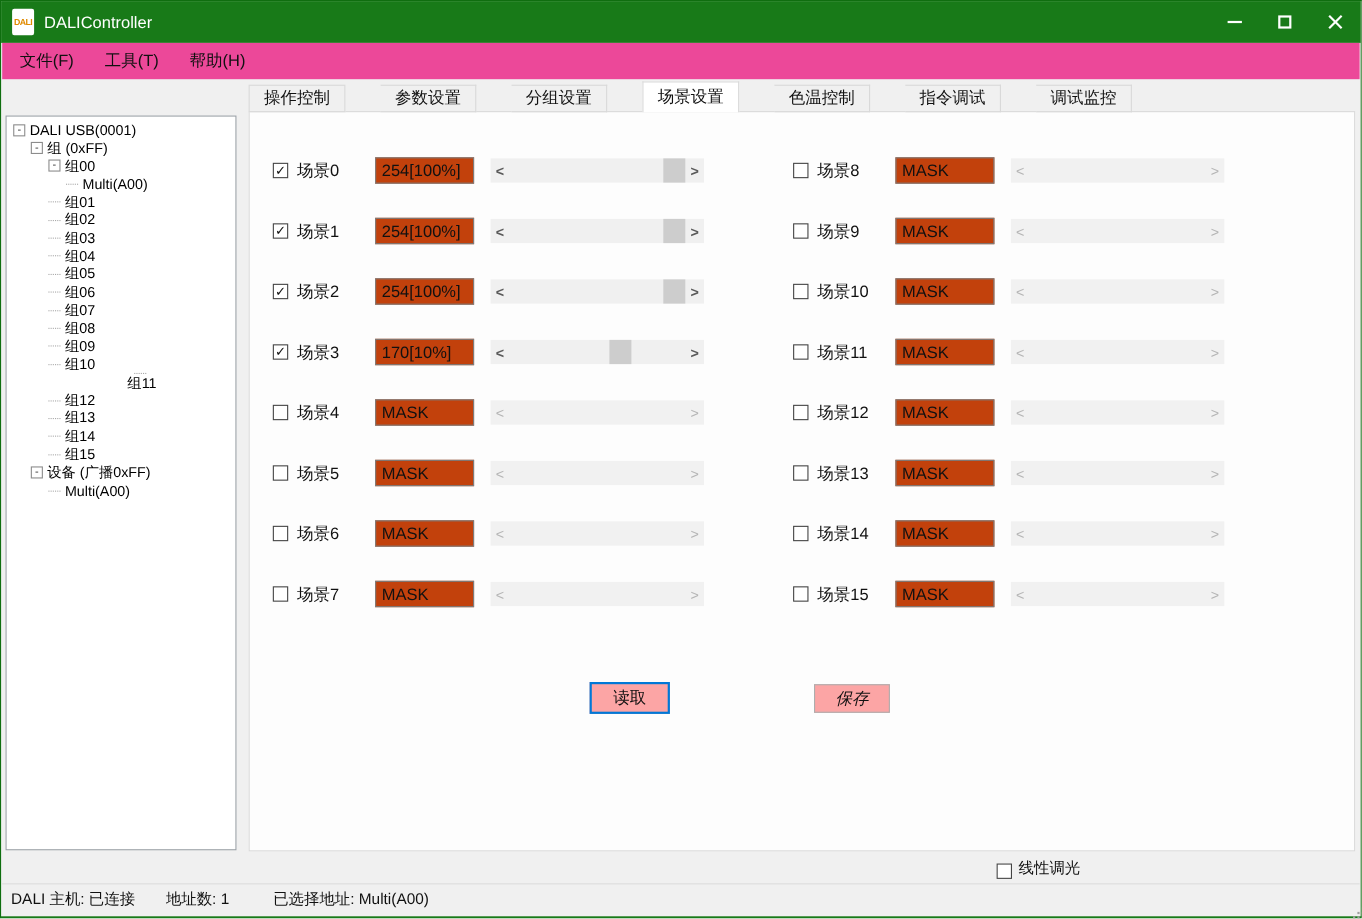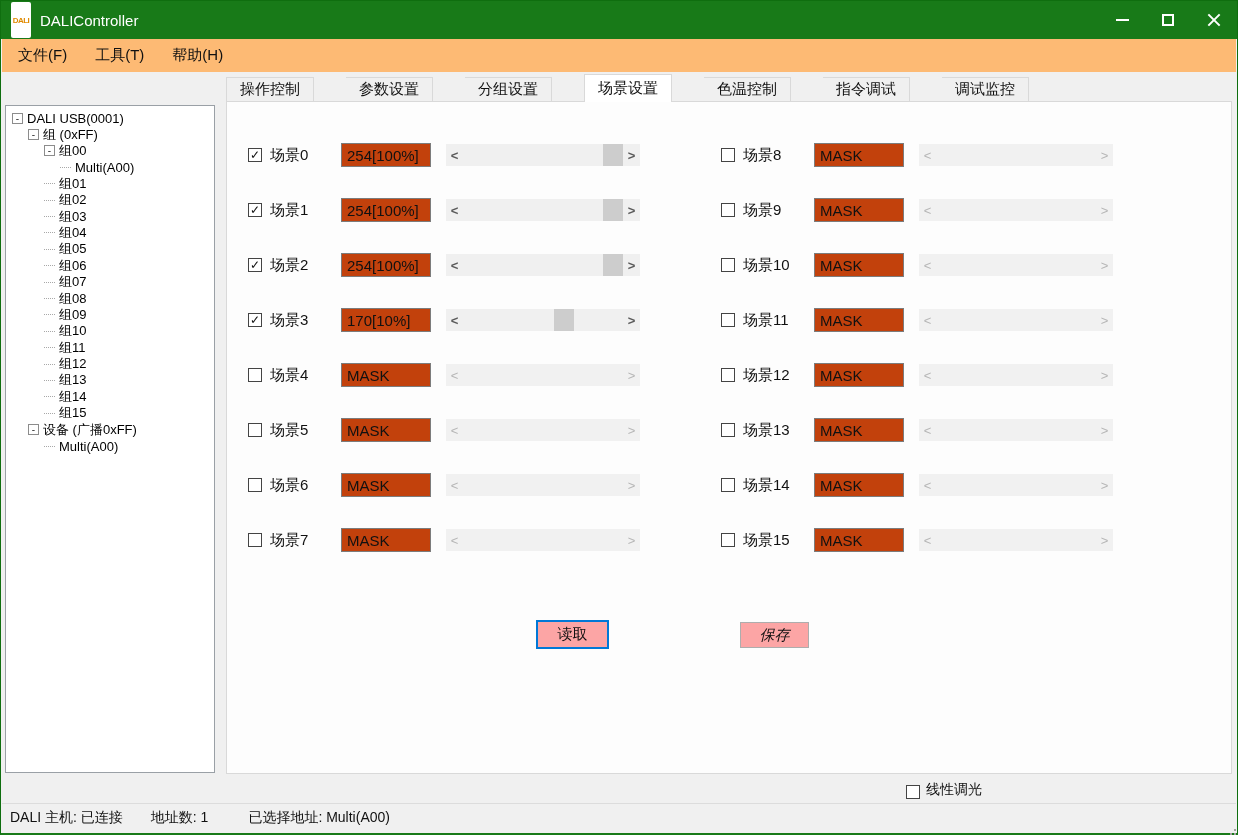--- a/index.html
+++ b/index.html
@@ -3,34 +3,34 @@
 <meta charset="utf-8">
 <style>
   * { margin:0; padding:0; box-sizing:border-box; font-family:"Liberation Sans", sans-serif; }
   html,body { width:1238px; height:835px; overflow:hidden; }
   .window {
     position:relative; width:1238px; height:835px; background:#f0f0f0;
     border:1px solid #0f6e0f; border-bottom:2px solid #187a18;
   }
   
   .titlebar { position:absolute; left:0; top:0; right:0; height:38px; background:#187a18; display:flex; align-items:center; }
-  .app-icon { width:20px; height:36px; margin-left:10px; background:#fff; border-radius:2px;
+  .app-icon { width:20px; height:24px; margin-left:10px; background:#fff; border-radius:2px;
     display:flex; align-items:center; justify-content:center; font-size:8px; font-weight:bold; color:#e08a00; letter-spacing:-0.5px; }
   .app-icon b { color:#444; font-size:8px; }
   .title-text { color:#fff; font-size:15px; margin-left:9px; }
   .win-controls { position:absolute; right:0; top:0; height:38px; display:flex; }
   .win-btn { width:46px; height:38px; display:flex; align-items:center; justify-content:center; cursor:default; }
   .ico-min { width:13px; height:0; border-top:2px solid #fff; }
   .ico-max { width:12px; height:12px; border:2px solid #fff; }
   .ico-close { position:relative; width:14px; height:14px; }
   .ico-close::before, .ico-close::after { content:""; position:absolute; left:-1px; top:6px; width:16px; height:2px; background:#fff; }
   .ico-close::before { transform:rotate(45deg); }
   .ico-close::after  { transform:rotate(-45deg); }
   
-  .menubar { position:absolute; left:1px; top:38px; right:1px; height:33px; background:#fdba74; display:flex; align-items:center; padding-left:2px; }
+  .menubar { position:absolute; left:1px; top:38px; right:1px; height:33px; background:#ec4899; display:flex; align-items:center; padding-left:2px; }
   .menu-item { padding:6px 14px; font-size:15px; color:#111; }
   
   .tabstrip { position:absolute; left:225px; top:73px; height:28px; display:flex; align-items:flex-end; z-index:3;gap:32px; }
   .tab { height:25px; padding:0 13px; display:flex; align-items:center; font-size:15px; color:#111;
     background:#f0f0f0; border:1px solid #d9d9d9; border-left:none; }
   .tab:first-child { border-left:1px solid #d9d9d9; }
   .tab.active { height:28px; background:#fff; border:1px solid #d9d9d9; border-bottom:none; position:relative; z-index:4; }
   
   .panel { position:absolute; left:225px; top:100px; width:1006px; height:673px; background:#fdfdfd; border:1px solid #d9d9d9; z-index:1; }
   .treepanel { position:absolute; left:4px; top:104px; width:210px; height:668px; background:#fff; border:1px solid #9aa0a6; overflow:hidden; padding:4px 0 0 2px; }
@@ -158,21 +158,21 @@
         <span>组08</span>
       </div>
       <div class="tree-row" style="padding-left: 36px;">
         <span class="tree-stub"></span>
         <span>组09</span>
       </div>
       <div class="tree-row" style="padding-left: 36px;">
         <span class="tree-stub"></span>
         <span>组10</span>
       </div>
-      <div class="tree-row" style="padding-left: 36px;">
+      <div class="tree-row" style="padding-left: 36px; flex-direction: column;">
         <span class="tree-stub"></span>
         <span>组11</span>
       </div>
       <div class="tree-row" style="padding-left: 36px;">
         <span class="tree-stub"></span>
         <span>组12</span>
       </div>
       <div class="tree-row" style="padding-left: 36px;">
         <span class="tree-stub"></span>
         <span>组13</span>

